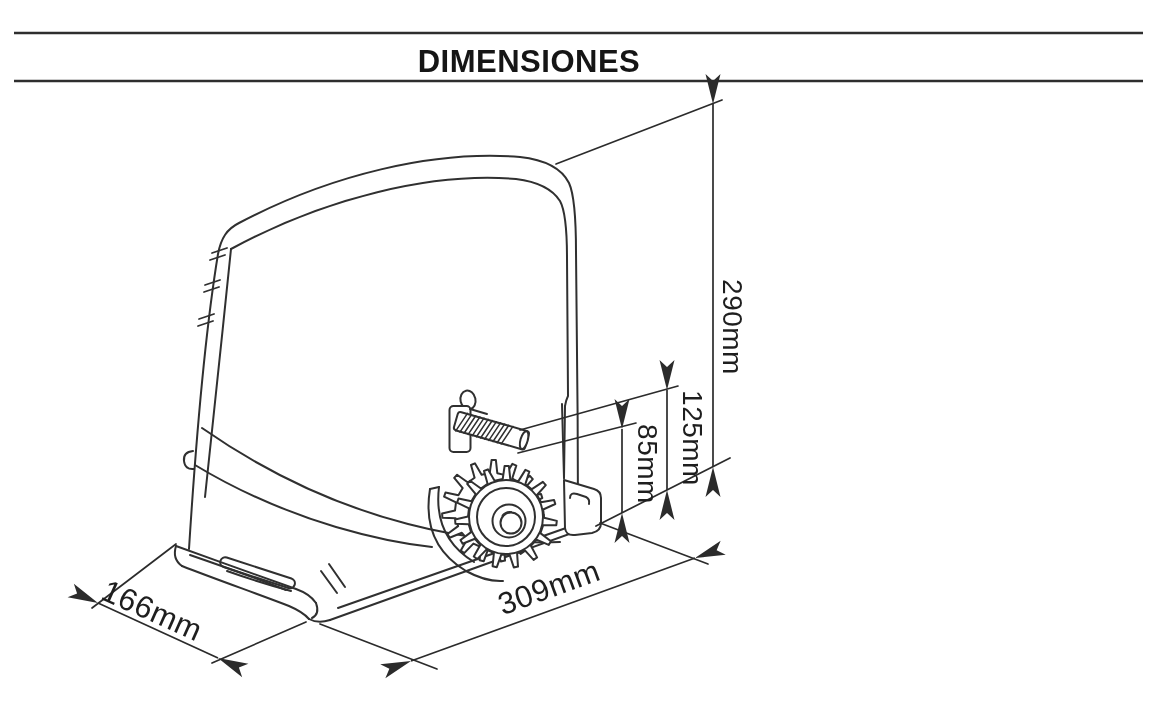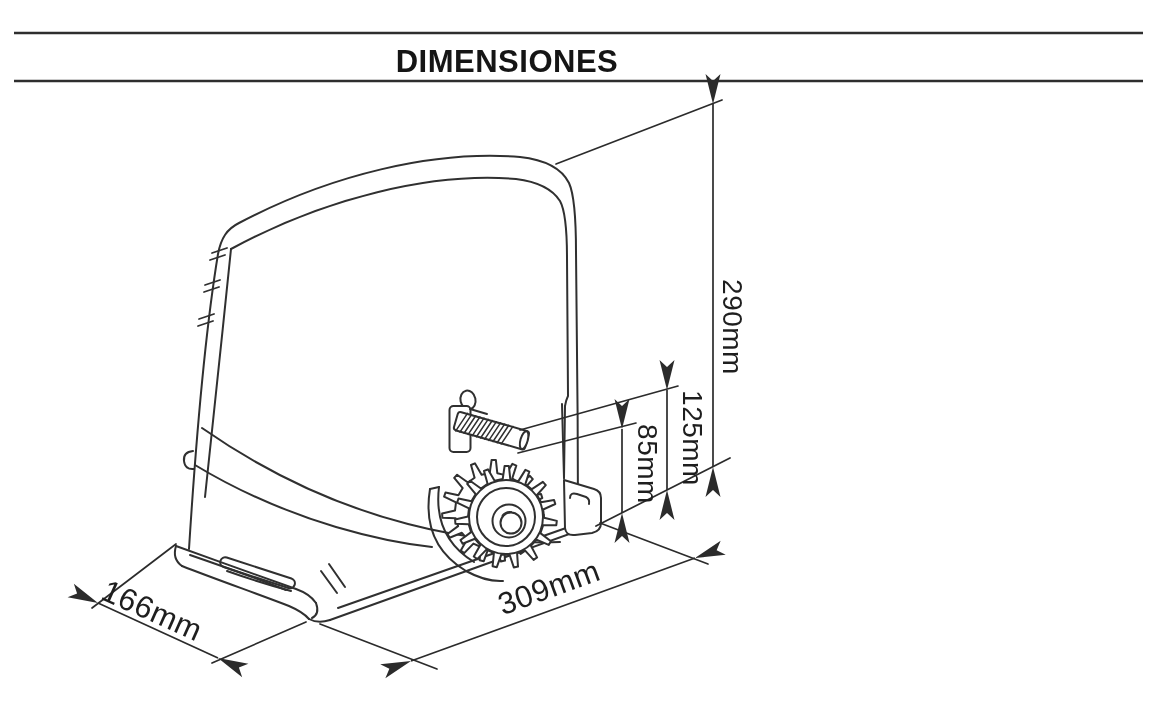--- a/index.html
+++ b/index.html
@@ -158,21 +158,21 @@
 
     <g stroke="#2b2b2b" stroke-width="1.7" fill="none">
       <line x1="713" y1="104" x2="713" y2="467" marker-start="url(#arr)" marker-end="url(#arr)"></line>
       <line x1="667" y1="390" x2="667" y2="490" marker-start="url(#arr)" marker-end="url(#arr)"></line>
       <line x1="622" y1="429" x2="622" y2="513" marker-start="url(#arr)" marker-end="url(#arr)"></line>
       <line x1="411" y1="661" x2="695" y2="558" marker-start="url(#arr)" marker-end="url(#arr)"></line>
       <line x1="98" y1="603" x2="218" y2="658" marker-start="url(#arr)" marker-end="url(#arr)"></line>
     </g>
   </svg>
 
-  <div class="label title" style="left:507px;top:62px;">DIMENSIONES</div>
+  <div class="label title" style="left:529px;top:62px;">DIMENSIONES</div>
 
   <div class="label dim rot90" style="left:732px;top:327px;">290mm</div>
 
   <div class="label dim rot90" style="left:692px;top:438px;">125mm</div>
 
   <div class="label dim rot90" style="left:647px;top:464px;">85mm</div>
 
   <div class="label dim-big rotm20" style="left:549px;top:588px;">309mm</div>
 
   <div class="label dim-big rot24" style="left:152px;top:611px;">166mm</div>

